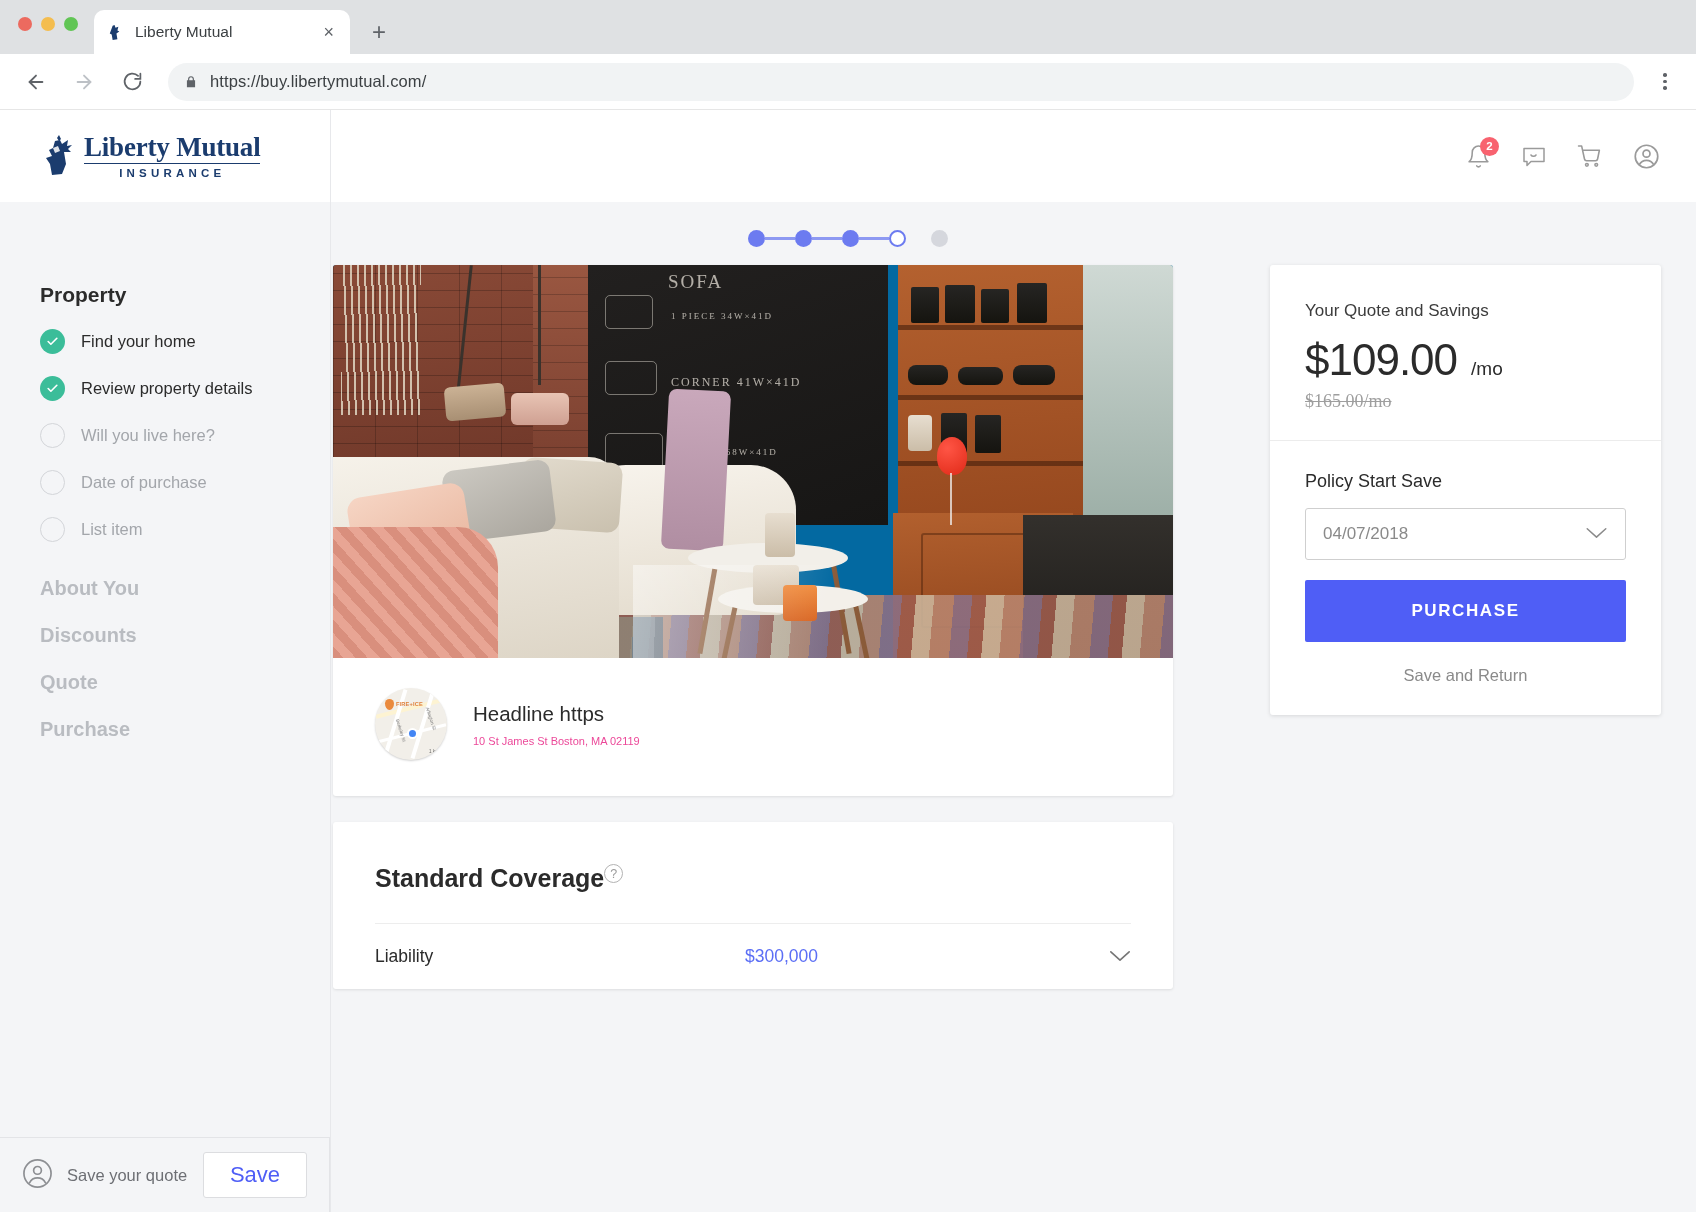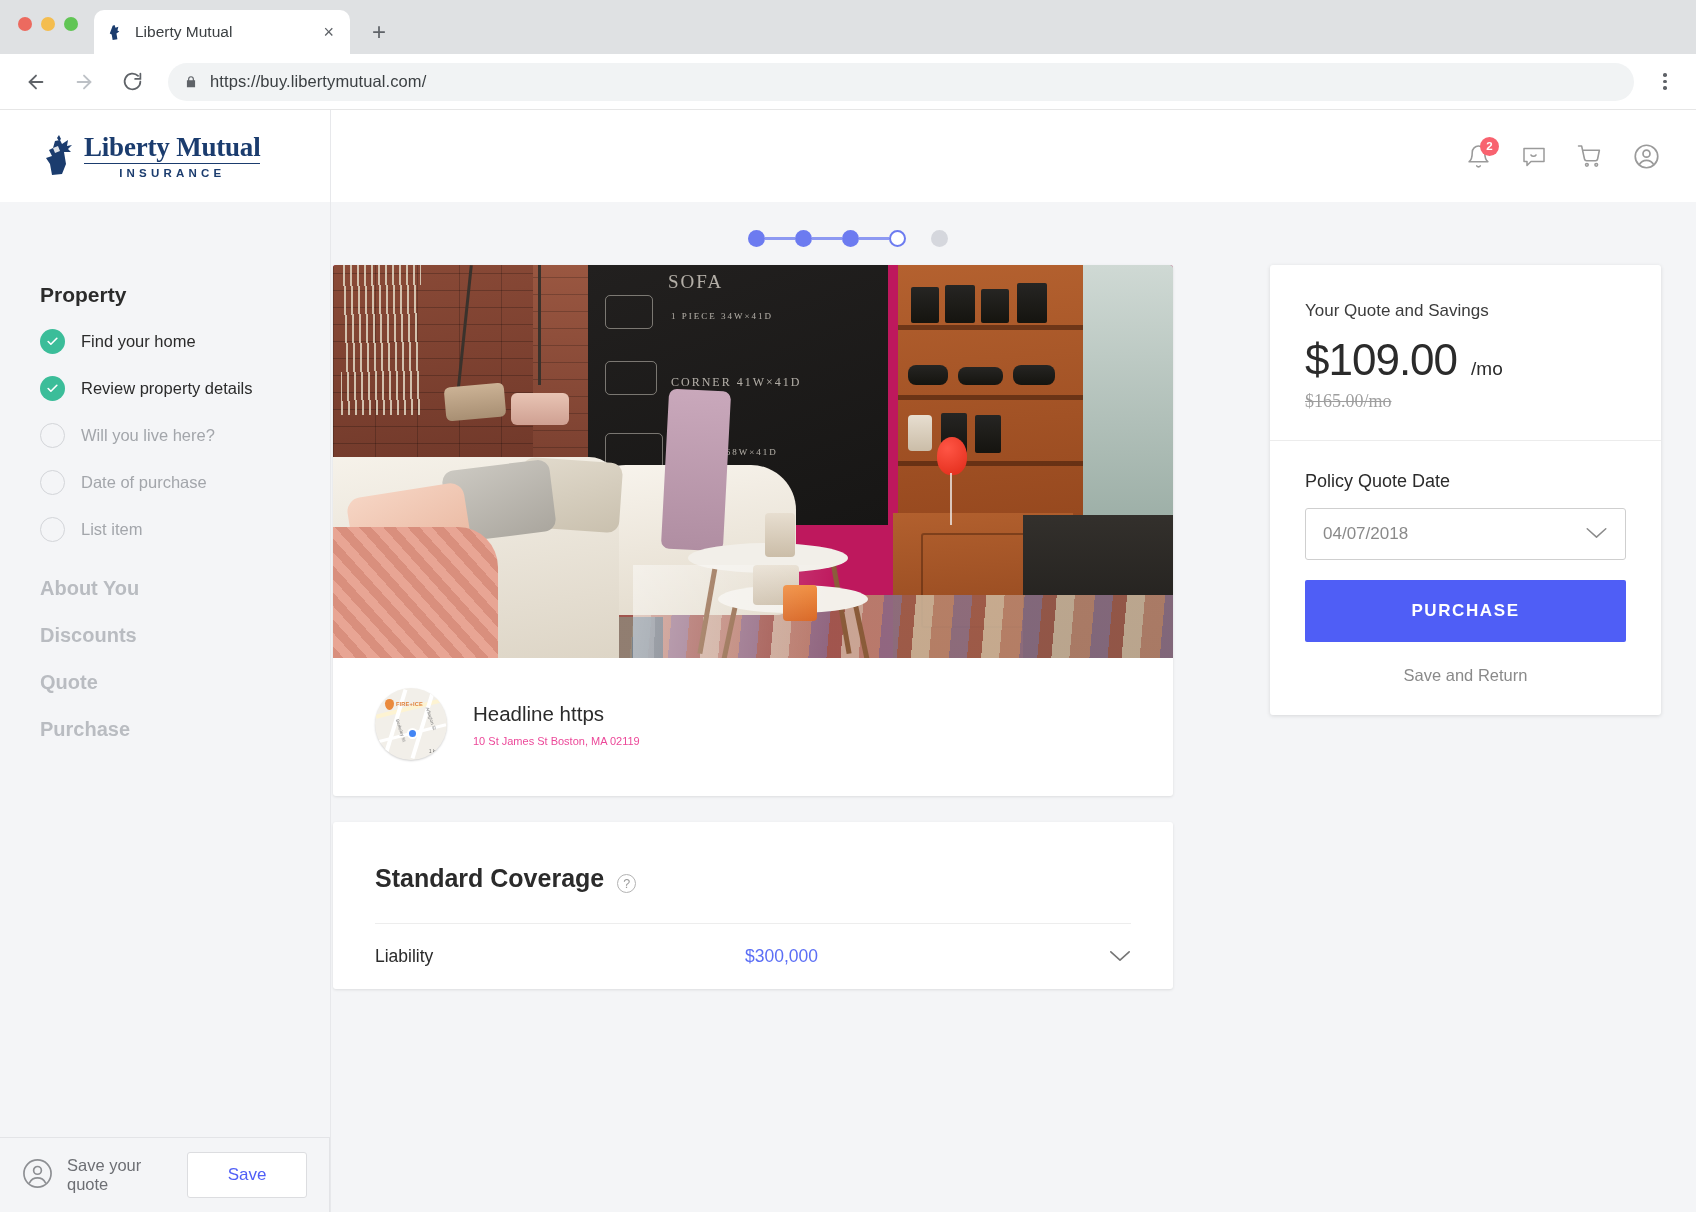--- a/index.html
+++ b/index.html
@@ -99,21 +99,21 @@
   .sb-circle.done { background: #3bbd99; }
   .sb-circle.todo { border: 1.5px solid #d3d5d9; background: transparent; }
   .sb-label { font-size: 16.5px; color: #2b2b2b; }
   .sb-label.muted { color: #a3a6ab; }
   .sb-section { font-size: 20px; font-weight: bold; color: #b9bcc1; margin: 0 0 24px 0; cursor: pointer; }
   .sb-section.first { margin-top: 35px; }
 
   .main { flex: 1; padding: 0 0 0 3px; }
   .card { background: #fff; border-radius: 3px; box-shadow: 0 1px 3px rgba(0,0,0,.10); }
   .hero-card { width: 840px; overflow: hidden; }
-  .hero-img { width: 840px; height: 393px; position: relative; overflow: hidden; background: #be185d; }
+  .hero-img { width: 840px; height: 393px; position: relative; overflow: hidden; background: #0369a1; }
 
   
   .h-brick { position: absolute; left: 0; top: 0; width: 200px; height: 230px;
     background:
       repeating-linear-gradient(0deg, rgba(0,0,0,.22) 0 1px, transparent 1px 17px),
       repeating-linear-gradient(90deg, rgba(0,0,0,.20) 0 1px, transparent 1px 42px),
       linear-gradient(170deg,#8a4a37,#6d3628); }
   .h-brick2 { position: absolute; left: 200px; top: 0; width: 55px; height: 200px;
     background: repeating-linear-gradient(0deg, rgba(0,0,0,.2) 0 1px, transparent 1px 17px),
       linear-gradient(180deg,#9a5741,#7b4030); }
@@ -183,21 +183,21 @@
     border-radius: 50%; background: #4285f4; border: 2px solid #fff; }
   .map-pin { position: absolute; left: 10px; top: 11px; width: 9px; height: 11px;
     background: #ea8a3e; border-radius: 50% 50% 50% 50% / 42% 42% 60% 60%; }
   .map-label { position: absolute; font-size: 5.6px; color: #e0803a; font-weight: bold; letter-spacing: .2px; }
   .map-st { position: absolute; font-size: 4.6px; color: #7d7d7d; }
   .map-scale { position: absolute; right: 8px; bottom: 6px; font-size: 4.6px; color: #666; }
   .addr-head { font-size: 20.5px; color: #2b2b2b; margin-bottom: 9px; }
   .addr-sub { font-size: 11px; color: #ec4899; }
 
   .cov-card { width: 840px; margin-top: 26px; padding: 42px 42px 0 42px; }
-  .cov-title-row { display: flex; align-items: flex-end; gap: 13px; margin-bottom: 30px; }
+  .cov-title-row { display: flex; align-items: flex-start; gap: 0; margin-bottom: 30px; }
   .cov-title { font-size: 25px; font-weight: bold; color: #2b2b2b; }
   .help-icon {
     width: 19px; height: 19px; border-radius: 50%; border: 1.3px solid #b3b3b3;
     color: #9a9a9a; font-size: 12.5px; display: flex; align-items: center;
     justify-content: center; cursor: pointer;
   }
   .cov-row {
     display: flex; align-items: center; border-top: 1px solid #ededed;
     height: 66px; cursor: pointer;
   }
@@ -230,22 +230,22 @@
   .q-save { text-align: center; font-size: 16.5px; color: #8a8a8a; margin-top: 24px; cursor: pointer; }
 
   
   .footer {
     position: absolute; left: 0; bottom: 0; width: 330px; height: 75px;
     background: #f4f5f7; border-top: 1px solid #e3e4e7; border-right: 1px solid #e3e4e7;
     display: flex; align-items: center; padding: 0 22px 0 22px; gap: 14px;
   }
   .foot-label { font-size: 16.5px; color: #6d6f74; flex: 1; }
   .foot-btn {
-    width: 120px; height: 46px; background: #fff; border: 1px solid #dcdde0;
-    border-radius: 3px; color: #4f5ef6; font-size: 17px; cursor: pointer;
+    width: 104px; height: 46px; background: #fff; border: 1px solid #dcdde0;
+    border-radius: 3px; color: #4f5ef6; font-size: 22px; cursor: pointer;
     font-family: "Liberation Sans", sans-serif;
   }
   .divider-v { position: absolute; left: 330px; top: 0; bottom: 0; width: 1px; background: #e7e8eb; }
 </style>
 </head>
 <body>
 
 <div class="browser">
 
   <div class="tabbar">
@@ -501,21 +501,21 @@
         <div class="quote-card">
           <div class="q-top">
             <div class="q-label">Your Quote and Savings</div>
             <div class="q-price-row">
               <span class="q-price">$109.00</span>
               <span class="q-per">/mo</span>
             </div>
             <div class="q-old">$165.00/mo</div>
           </div>
           <div class="q-bottom">
-            <div class="q-date-label">Policy Quote Date</div>
+            <div class="q-date-label">Policy Start Save</div>
             <div class="q-select">
               <span>04/07/2018</span>
               <span>
                 <svg width="23" height="13" viewBox="0 0 24 14" fill="none" stroke="#8a8a8a" stroke-width="1.6" stroke-linecap="round" stroke-linejoin="round">
                     <polyline points="2 3 12 12 22 3"></polyline>
                   </svg>
               </span>
             </div>
             <button class="q-purchase">PURCHASE</button>
             <div class="q-save">Save and Return</div>

